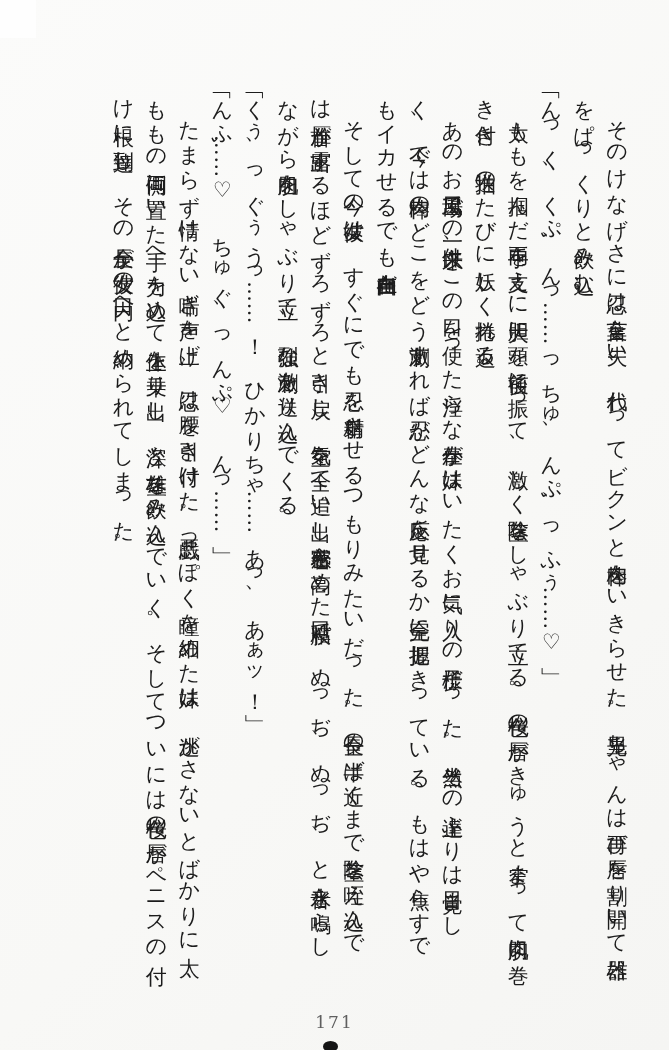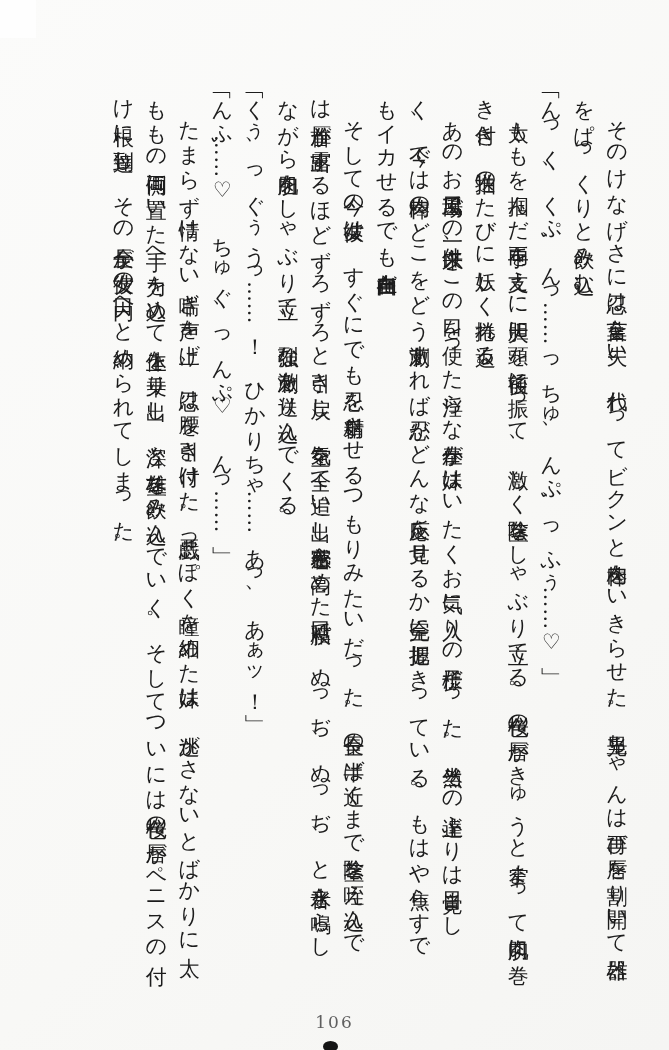--- a/index.html
+++ b/index.html
@@ -81,15 +81,15 @@
     <p class="indent">そのけなげさに忍は言葉を失い、代わってビクンと肉棒をいきらせた。光里ちゃんは再び唇を割り開いて雄器をぱっくりと飲み込む。</p>
     <p>「んっく、くぷ、んっ……っちゅ、んぷ、っふぅ……♡」</p>
     <p class="indent">太ももを掴んだ両手を支えに大胆に頭を前後に振って、激しく陰茎をしゃぶり立てる。桜色の唇がきゅうと窄まって肉肌に巻き付き、抽送のたびに妖しく捲れ返る。</p>
     <p class="indent">あのお風呂場での一件以来、この口を使った淫らな奉仕が妹はいたくお気に入りの様子だった。当然その上達ぶりは目覚ましく、今では肉棒のどこをどう刺激すれば忍がどんな反応を見せるか完全に把握しきっている。もはや焦らすでもイカせるでも自由自在だ。</p>
     <p class="indent">そして今の彼女は、すぐにでも忍を射精させるつもりみたいだった。全長の半ば近くまで陰茎を咥え込んでは雁首が露出するほどずろずろと引き戻し、空気を全て追い出し密着感を高めた口粘膜で、ぬっぢ、ぬっぢ、と水音を鳴らしながら肉肌をしゃぶり立て、強烈な刺激を送り込んでくる。</p>
     <p>「くぅ、っぐぅうっ……！　ひかりちゃ……あ゙っ、あぁ゙ッ！」</p>
     <p>「んふ……♡　ちゅぐ、っんぷ♡　んっ……」</p>
     <p class="indent">たまらず情けない喘ぎ声を上げ、忍は腰を引き付けた。悪戯っぽく瞳を細めた妹は、逃がさないとばかりに太ももの両側に置いた手へ力を込めて上体を乗り出し、深々と雄茎を飲み込んでいく。そしてついには桜色の唇がペニスの付け根に到達し、その全長が彼女の口内へと納められてしまった。</p>
   </div>
 
-  <div class="folio">106</div>
+  <div class="folio">171</div>
   <div class="dot-mark"></div>
 </div>
 
 </body></html>

